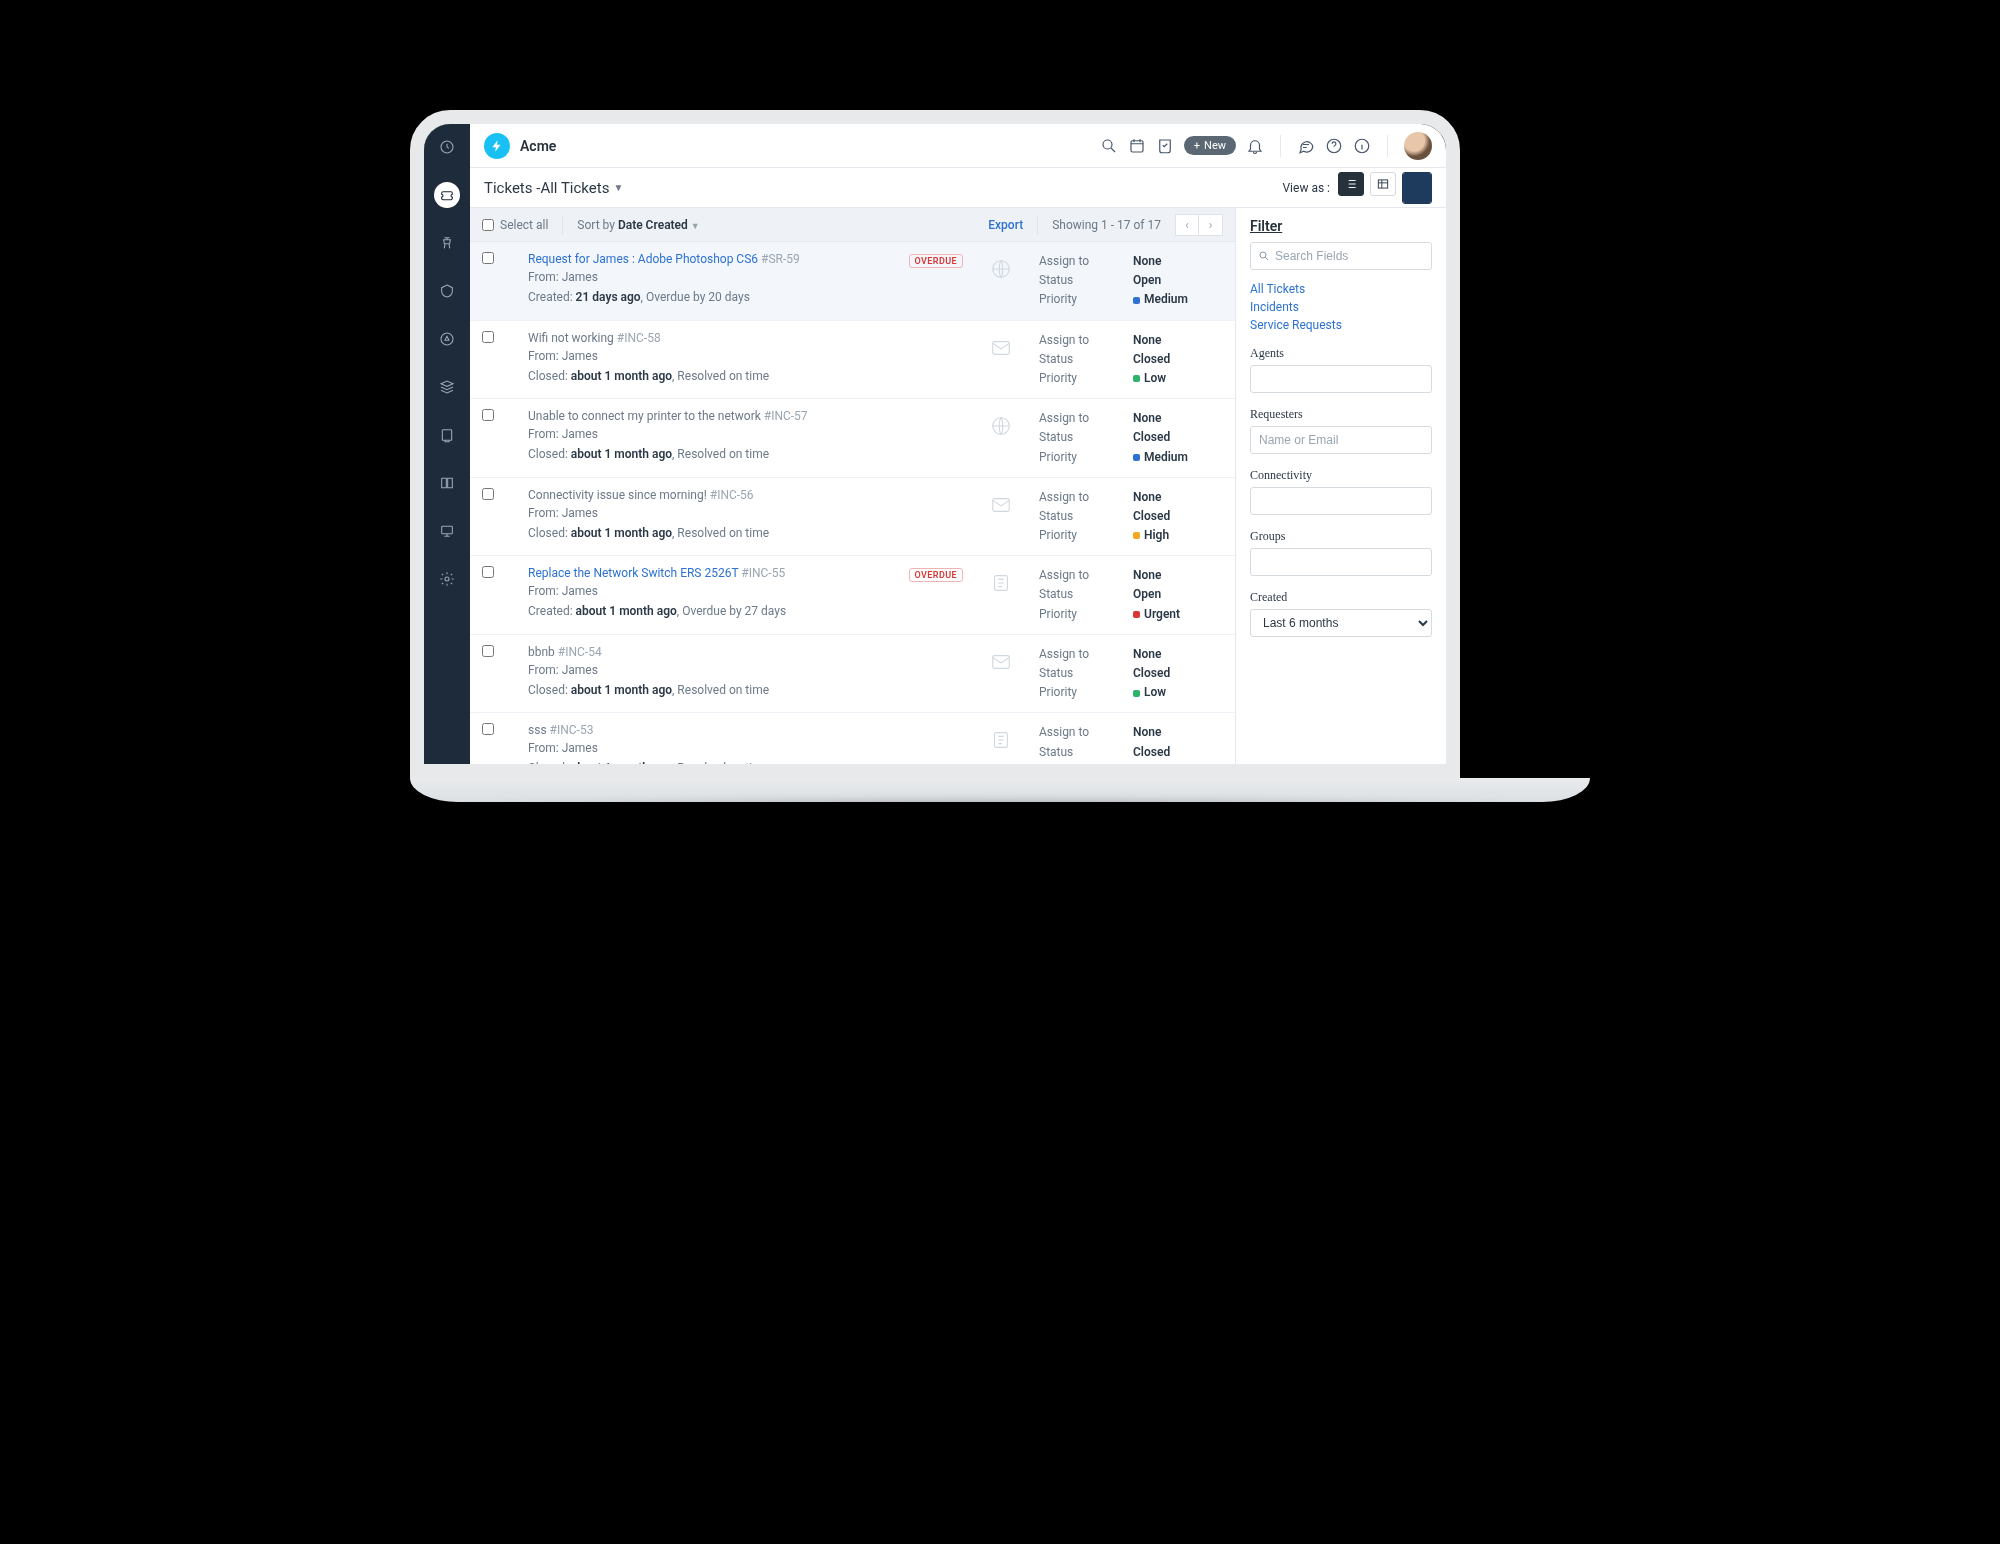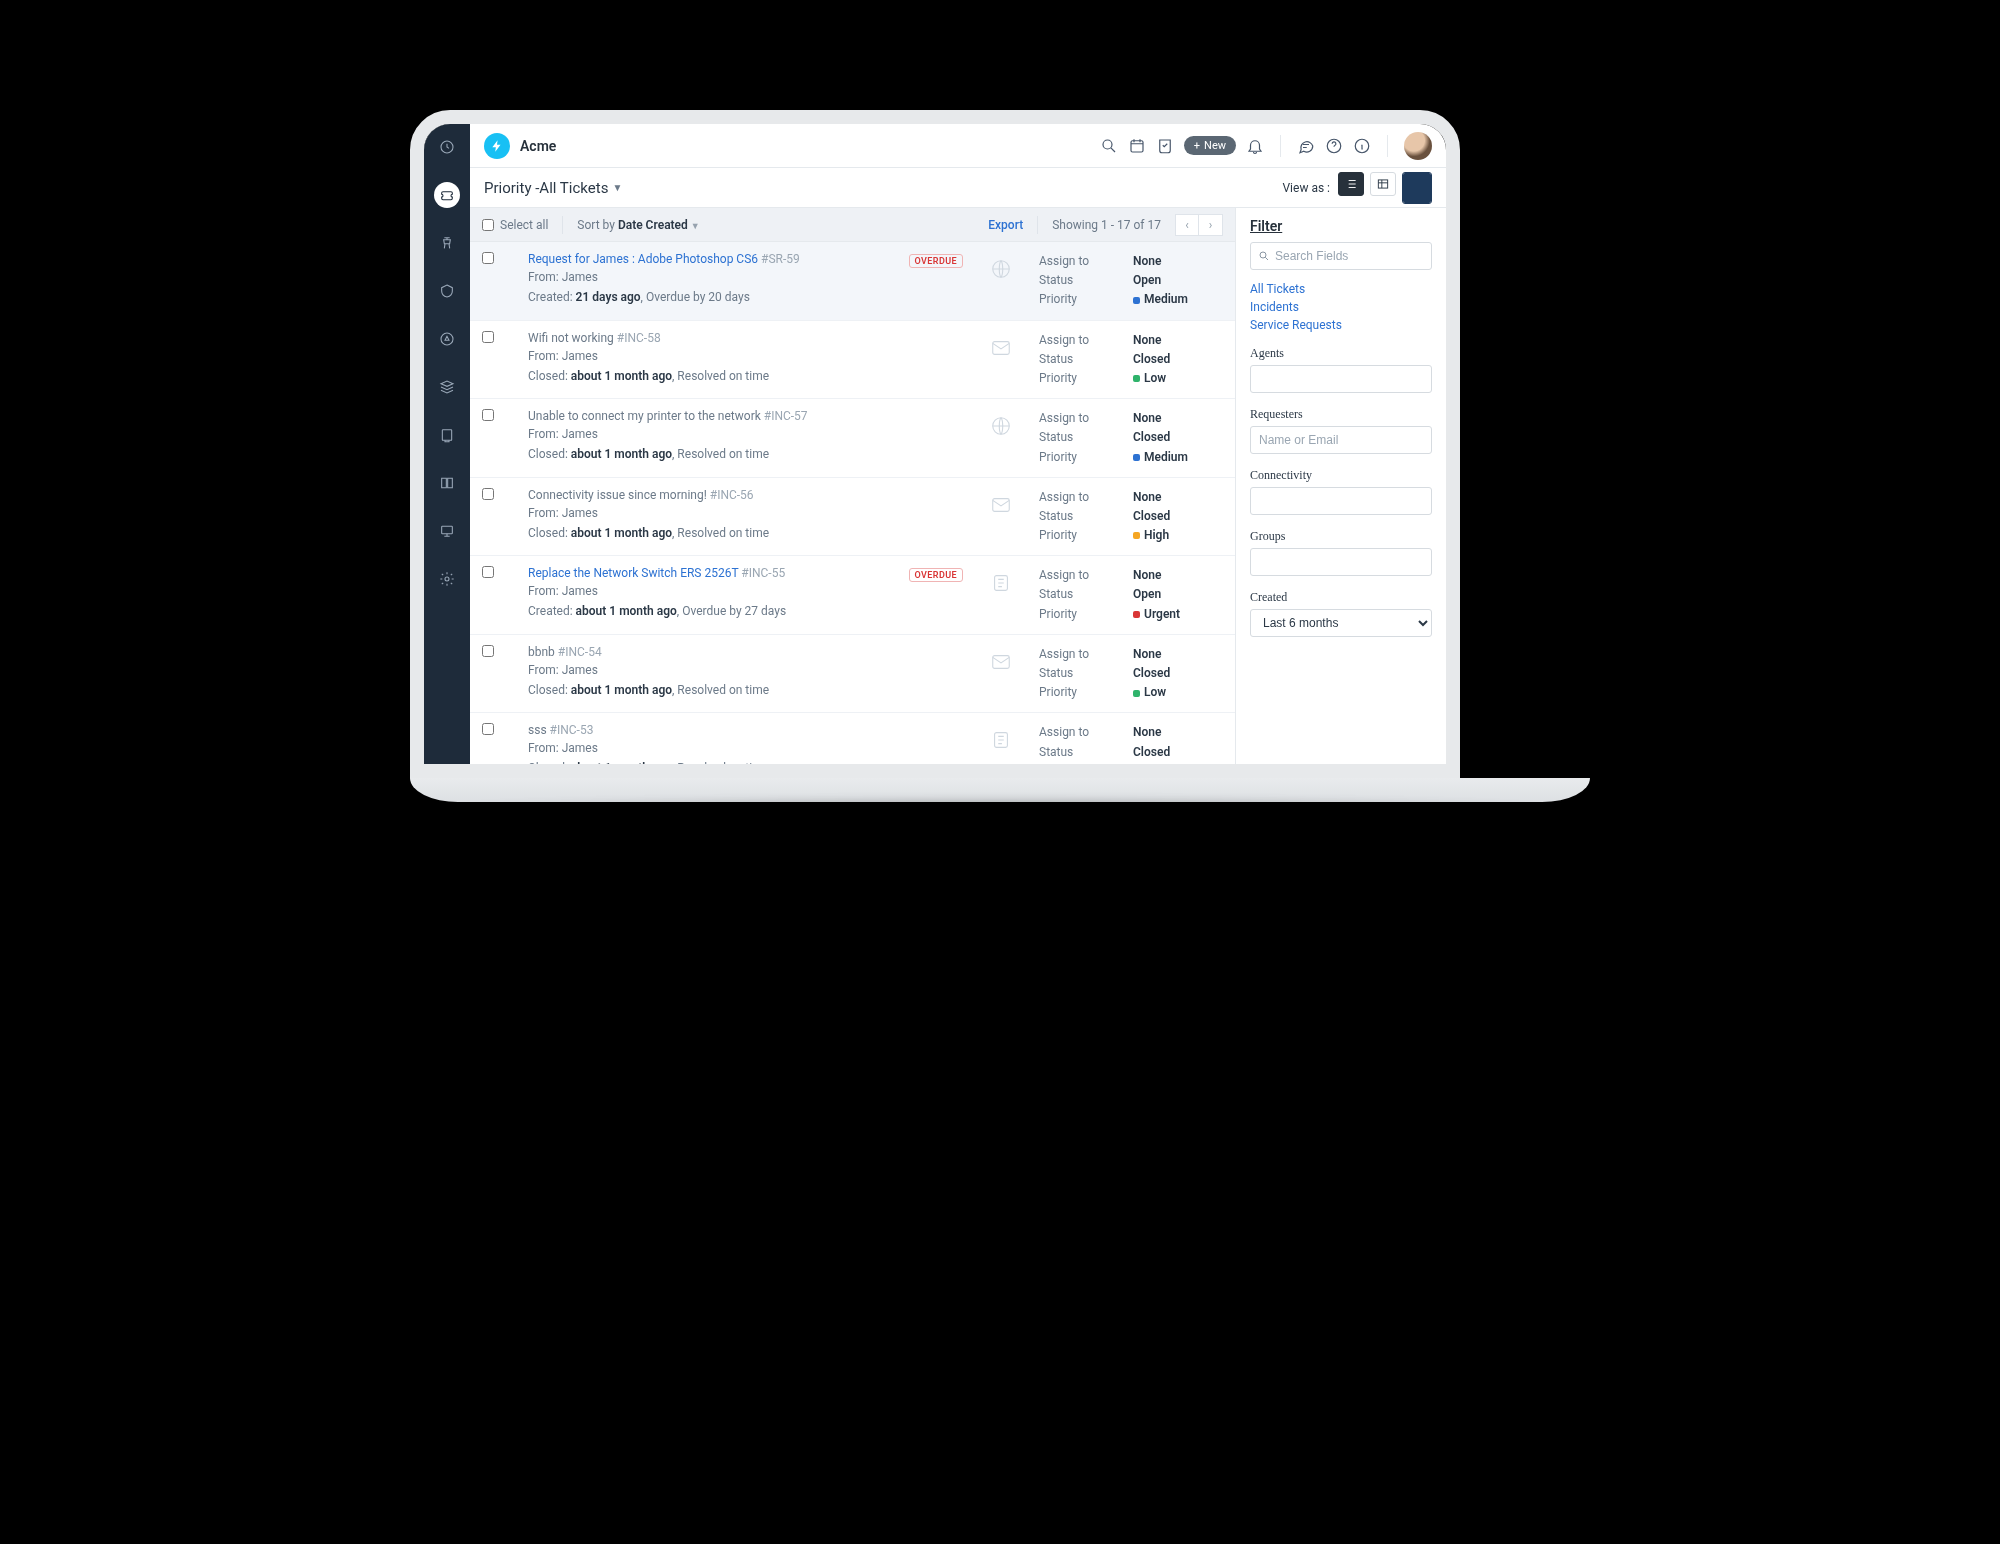--- a/index.html
+++ b/index.html
@@ -315,21 +315,21 @@
               </svg></div>
         <div class="tb-icon"><svg viewBox="0 0 24 24">
                 <circle cx="12" cy="12" r="9"></circle>
                 <path d="M12 8h.01M11 11h1v5h1"></path>
               </svg></div>
         <div class="vdiv"></div>
         <div class="avatar"></div>
       </div>
 
       <div class="subheader">
-        <span>Priority - </span>
+        <span>Tickets - </span>
         <span style="cursor:pointer;">All Tickets</span>
         <span class="caret">▼</span>
         <div class="spacer"></div>
         <span class="viewas-label">View as :</span>
         <div class="viewas-group">
           <div class="viewas-box active">
                 <svg viewBox="0 0 24 24">
                   <path d="M8 6h12M8 12h12M8 18h12M4 6h.01M4 12h.01M4 18h.01"></path>
                 </svg>
               </div>

